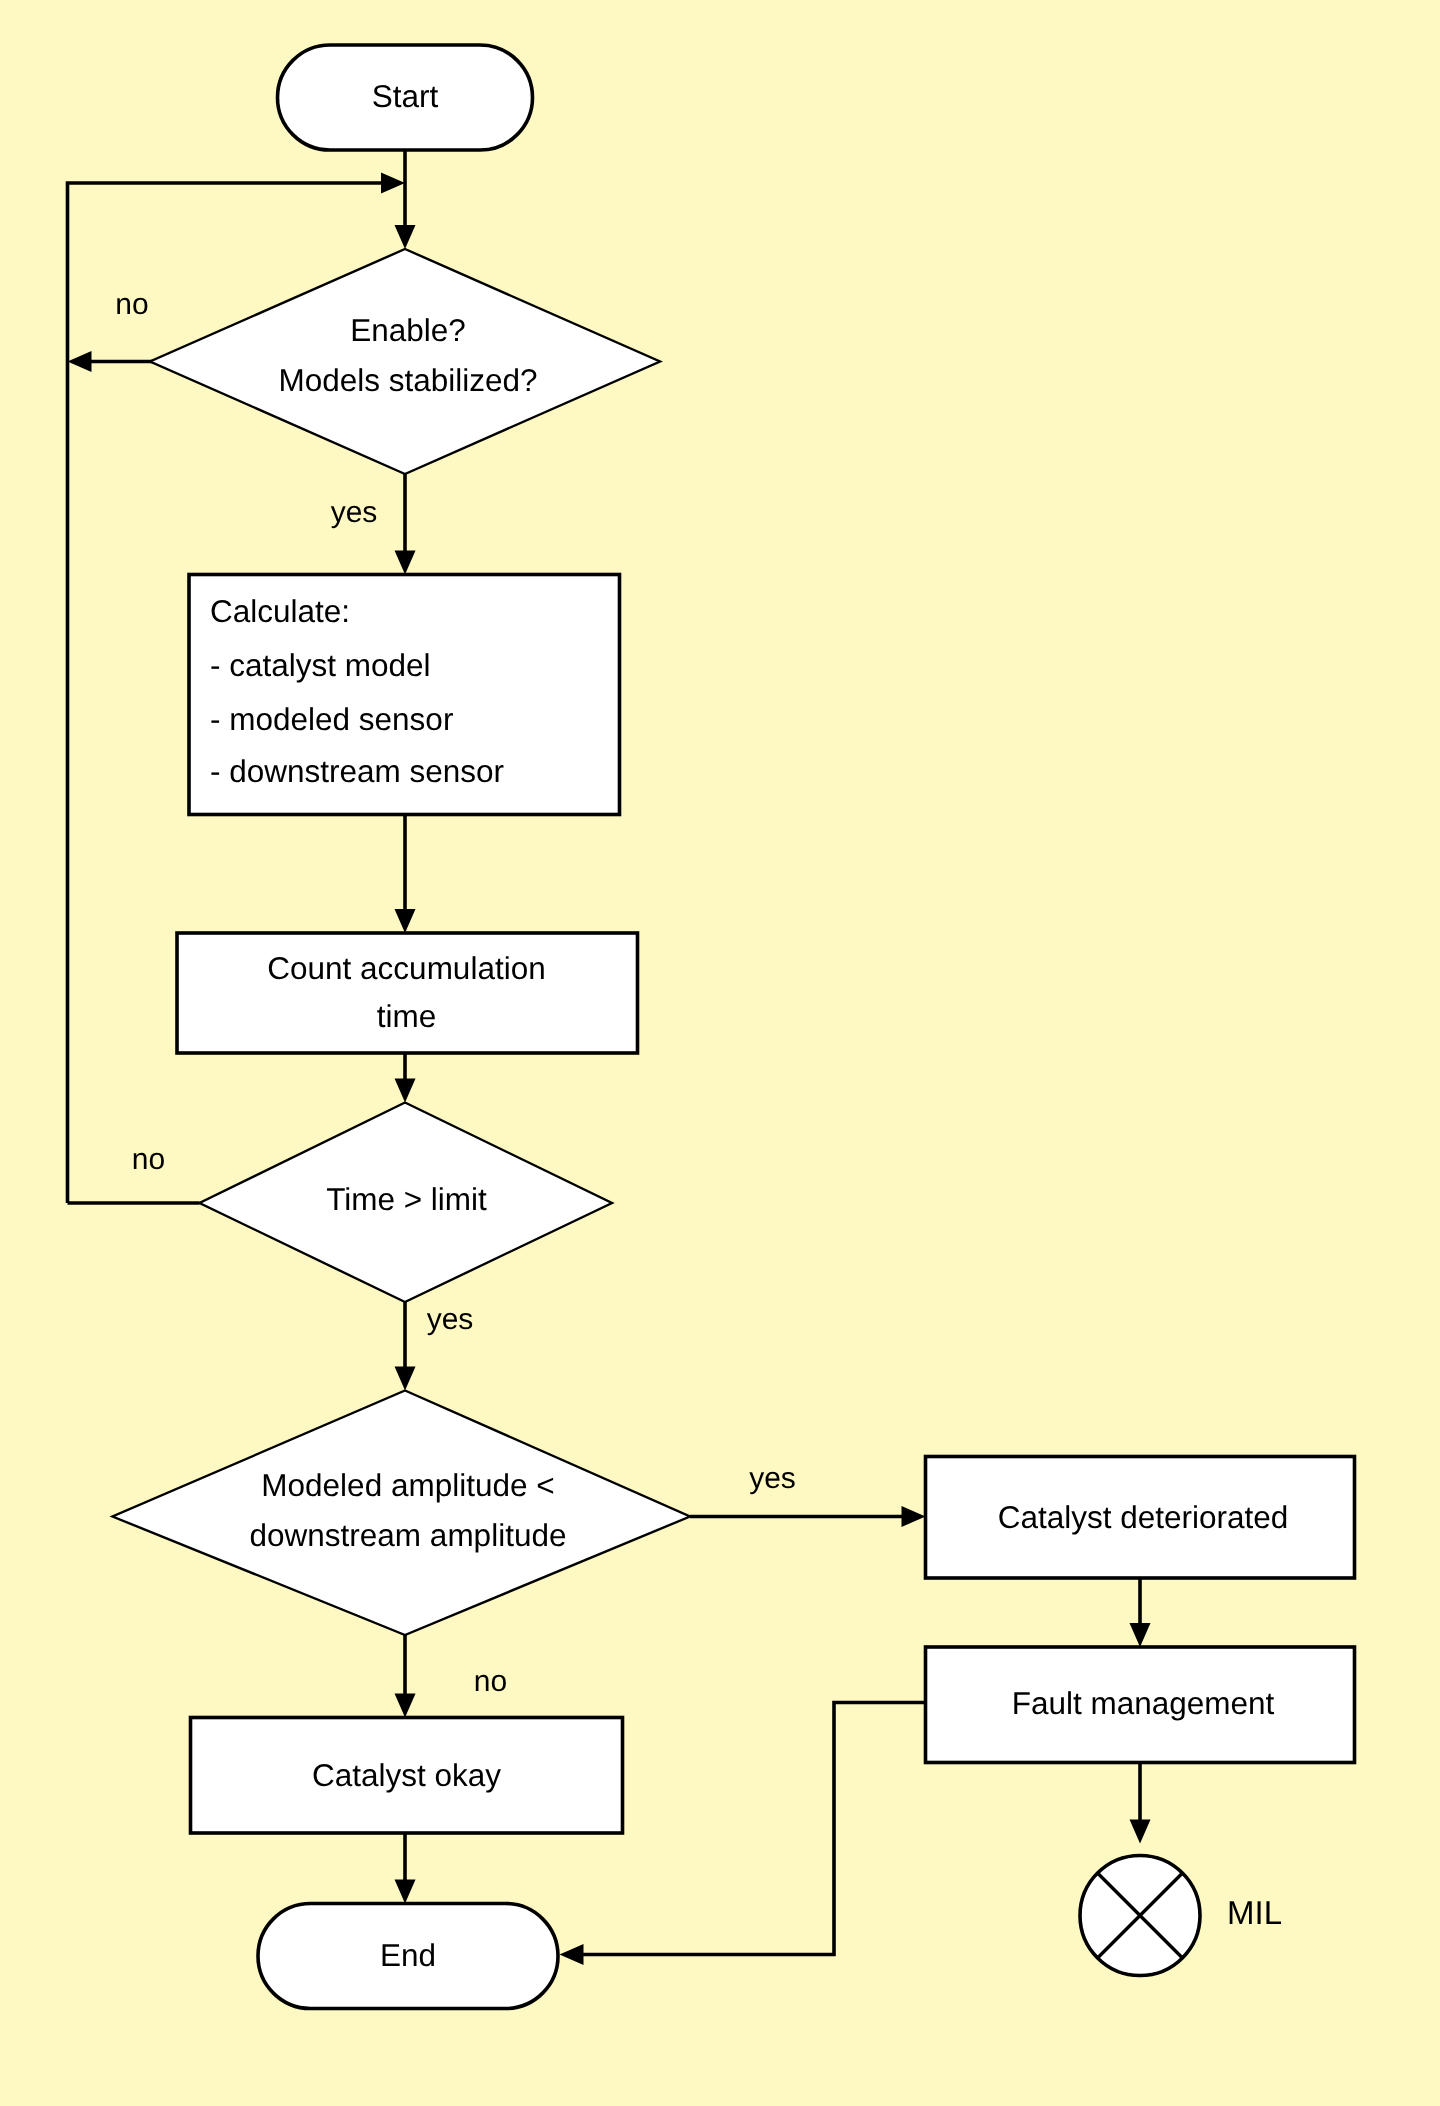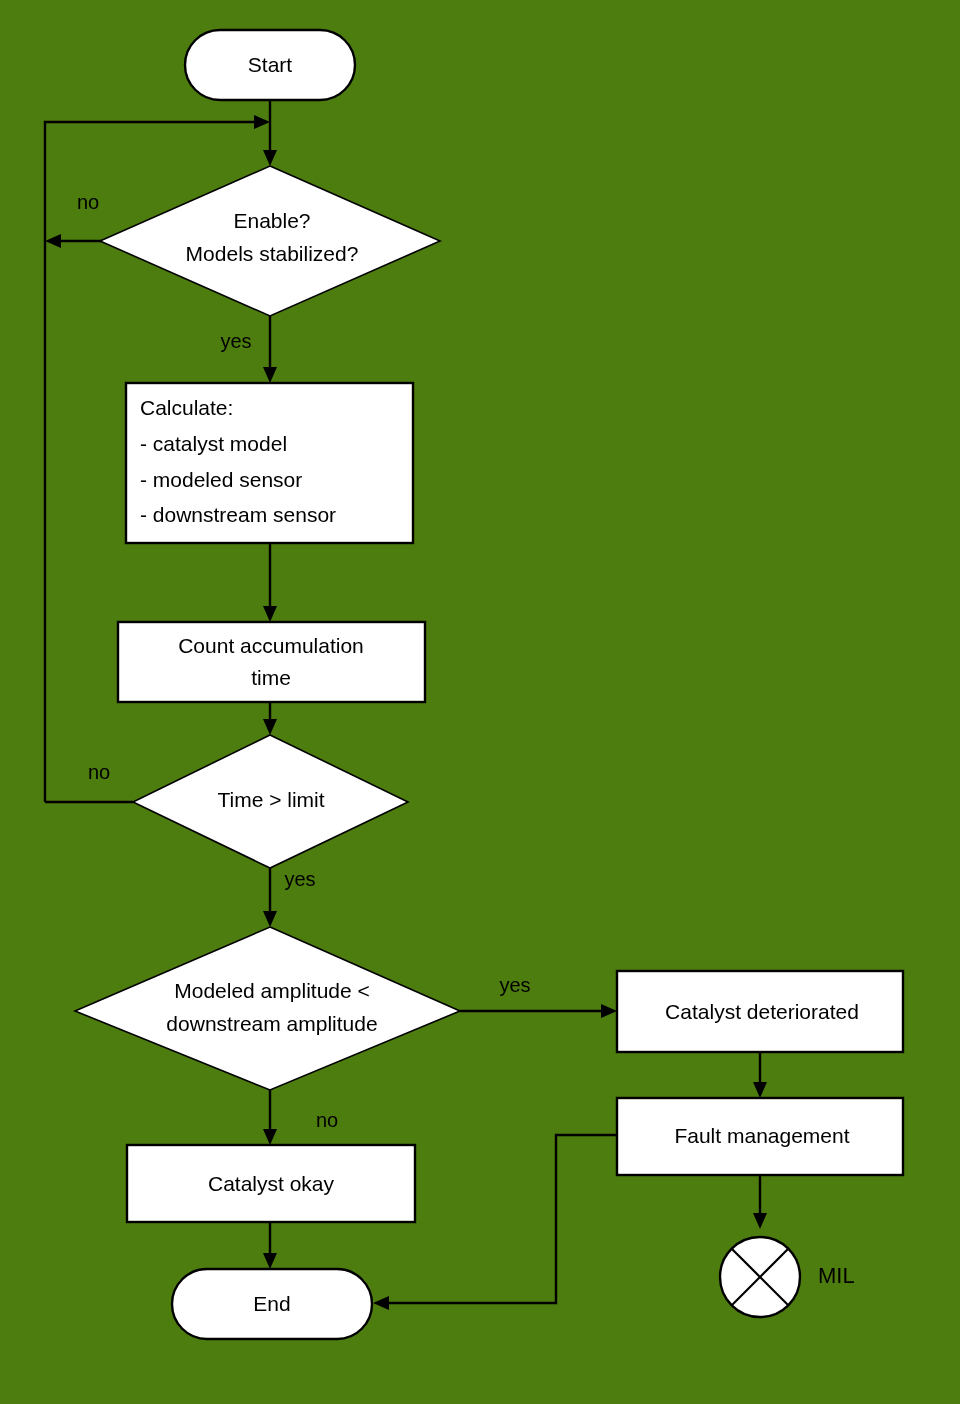--- a/index.html
+++ b/index.html
@@ -10,21 +10,21 @@
   body {
     width: 960px;
     height: 1404px;
     font-family: "Liberation Sans", sans-serif;
     overflow: hidden;
   }
   #flowchart-root {
     position: relative;
     width: 960px;
     height: 1404px;
-    background: #4d7c0f;
+    background: #fef9c3;
   }
   svg.chart-canvas {
     display: block;
     width: 960px;
     height: 1404px;
   }
   .shape-outline {
     fill: #ffffff;
     stroke: #000000;
     stroke-width: 2.4;

